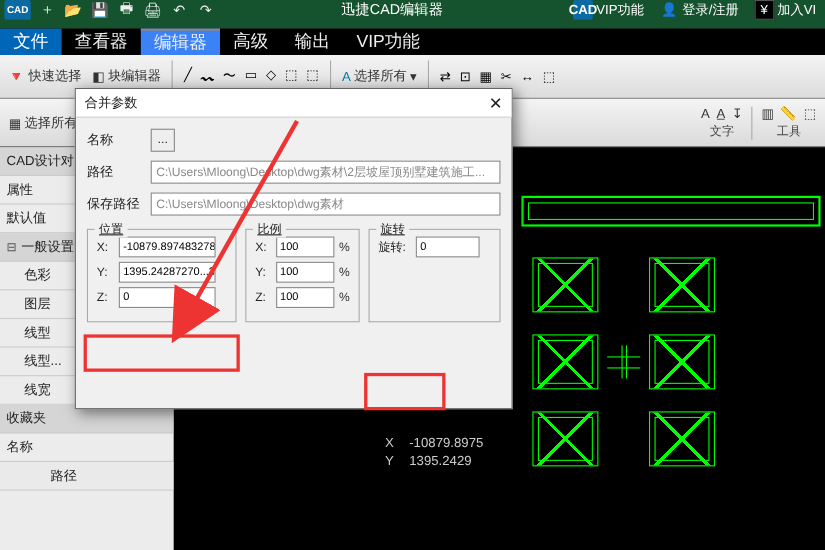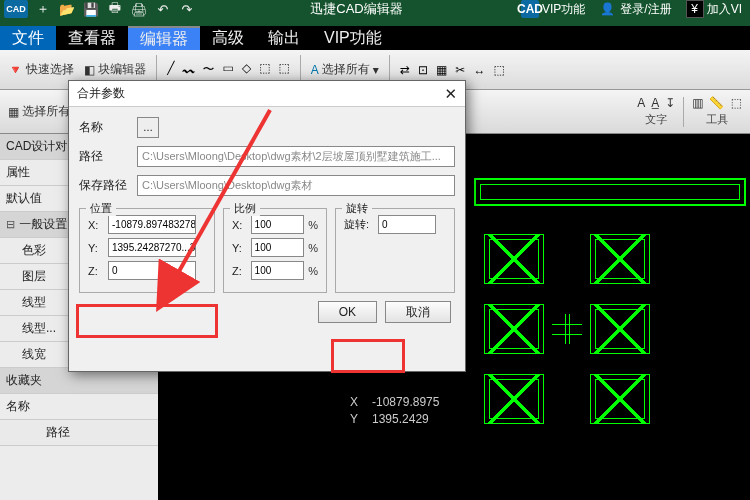--- a/index.html
+++ b/index.html
@@ -48,21 +48,21 @@
   .dlg-body { padding: 10px 10px 4px 10px; }
   .dlg-row { display: flex; align-items: center; gap: 6px; margin-bottom: 8px; }
   .dlg-row .lab { width: 52px; font-size: 12px; color: #222; }
   .dlg-row .input { flex: 1; height: 21px; border: 1px solid #888; background: #fff; padding: 0 4px; font-size: 11px; color: #333; display: flex; align-items: center; overflow: hidden; white-space: nowrap; }
   .dlg-row .combo { width: 85px; height: 21px; border: 1px solid #888; background: #fff; font-size: 11px; display: flex; align-items: center; padding: 0 4px; }
   .sqbtn { width: 22px; height: 21px; border: 1px solid #888; background: #eee; display: flex; align-items: center; justify-content: center; font-size: 10px; }
   .combo::after { content: "▾"; margin-left: auto; color: #555; }
   
   .groups { display: flex; gap: 8px; padding: 0 10px; }
   .gbox { border: 1px solid #aaa; padding: 6px 8px 8px 8px; position: relative; }
-  .gbox .gtitle { position: absolute; top: -8px; left: 6px; background: #f0f0f0; padding: 0 4px; font-size: 11px; color: #222; }
+  .gbox .gtitle { position: absolute; top: -8px; left: 6px; background: #f0f0f0; padding: 0 4px; font-size: 11px; color: #222; text-decoration: underline; }
   .grow { display: flex; align-items: center; gap: 4px; margin-bottom: 4px; }
   .grow .k { width: 16px; font-size: 11px; color: #222; }
   .grow .v { width: 88px; height: 19px; border: 1px solid #888; background: #fff; font-size: 10px; padding: 0 3px; display: flex; align-items: center; overflow: hidden; }
   .grow .rv { width: 58px; }
   .pct { font-size: 11px; color: #333; }
   
   .btn { height: 22px; padding: 0 20px; border: 1px solid #888; background: linear-gradient(#fdfdfd,#e3e3e3); font-size: 12px; color: #222; display: inline-flex; align-items: center; justify-content: center; }
   
   .dlg-foot { display: flex; justify-content: flex-end; gap: 8px; padding: 8px 14px; }
   
@@ -293,24 +293,20 @@
     <div class="gbox" style="width:120px">
       <div class="gtitle">旋转</div>
       <div class="grow">
           <span class="k" style="width:30px">旋转:</span>
           <div class="v rv">0</div>
         </div>
       <div style="height:44px"></div>
     </div>
   </div>
 
-  <div class="dlg-foot">
-    <div class="btn">OK</div>
-    <div class="btn">取消</div>
-  </div>
 </div>
 
 <div class="redbox" style="left:76px;top:304px;width:142px;height:34px"></div>
 <div class="redbox" style="left:331px;top:339px;width:74px;height:34px"></div>
 
 <svg class="arrow" style="left:120px;top:100px;width:200px;height:230px">
   <defs>
       <marker id="ah" markerWidth="12" markerHeight="12" refX="10" refY="6" orient="auto">
         <path d="M0,0 L12,6 L0,12 Z" fill="#e33"></path>
       </marker>

